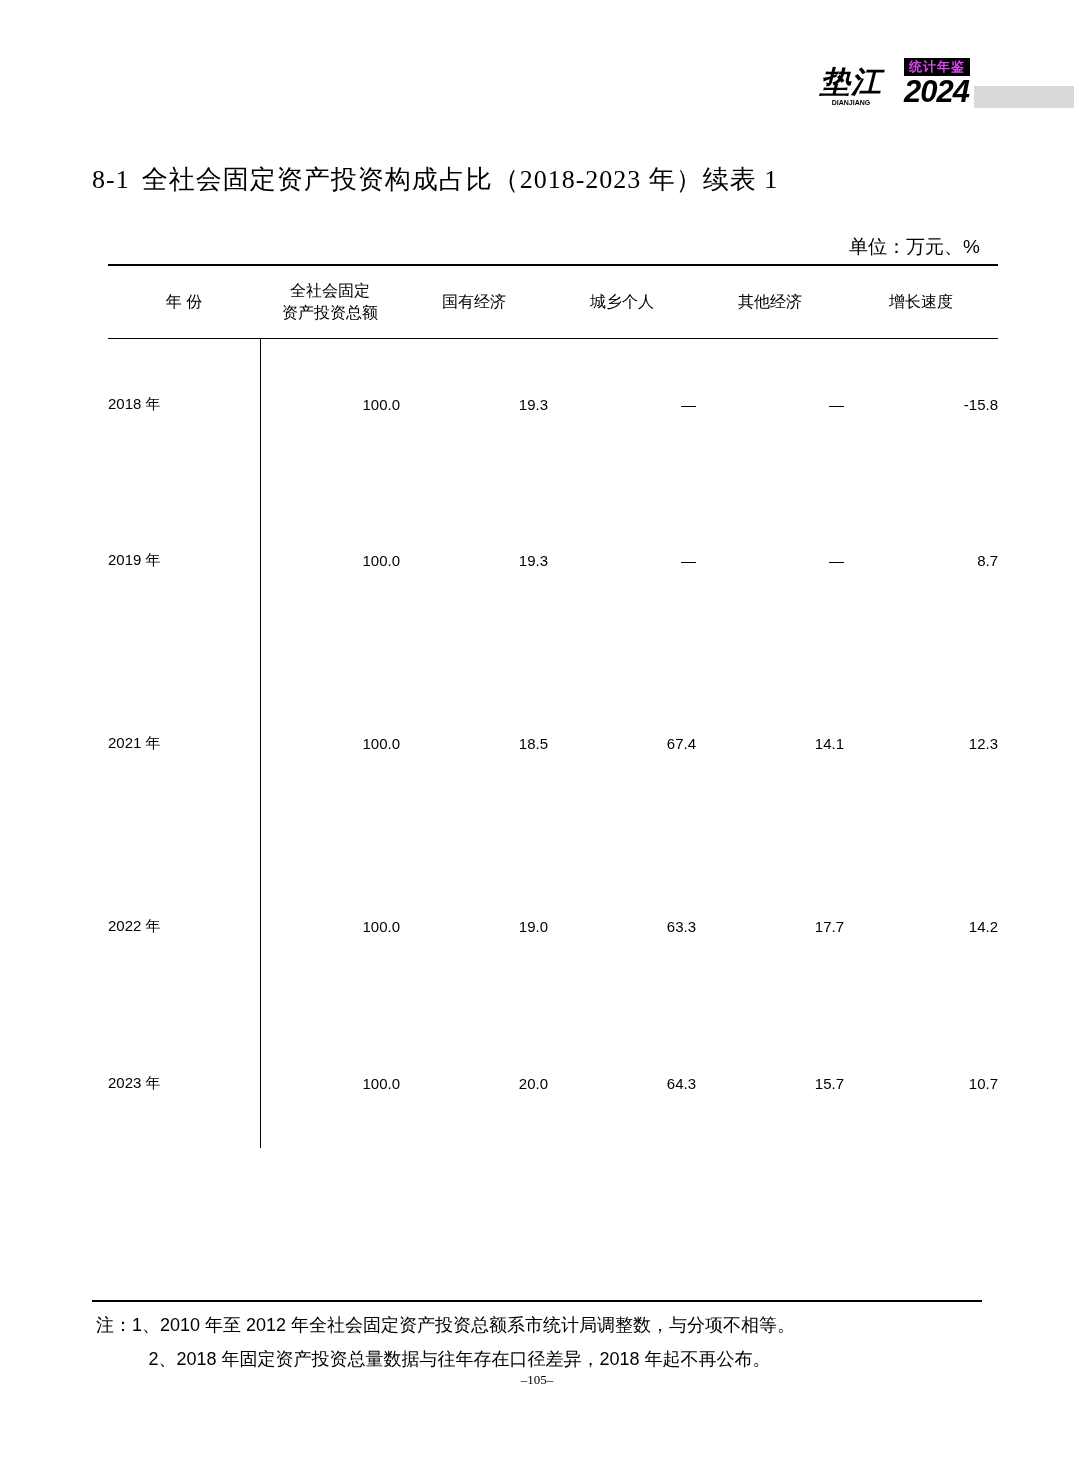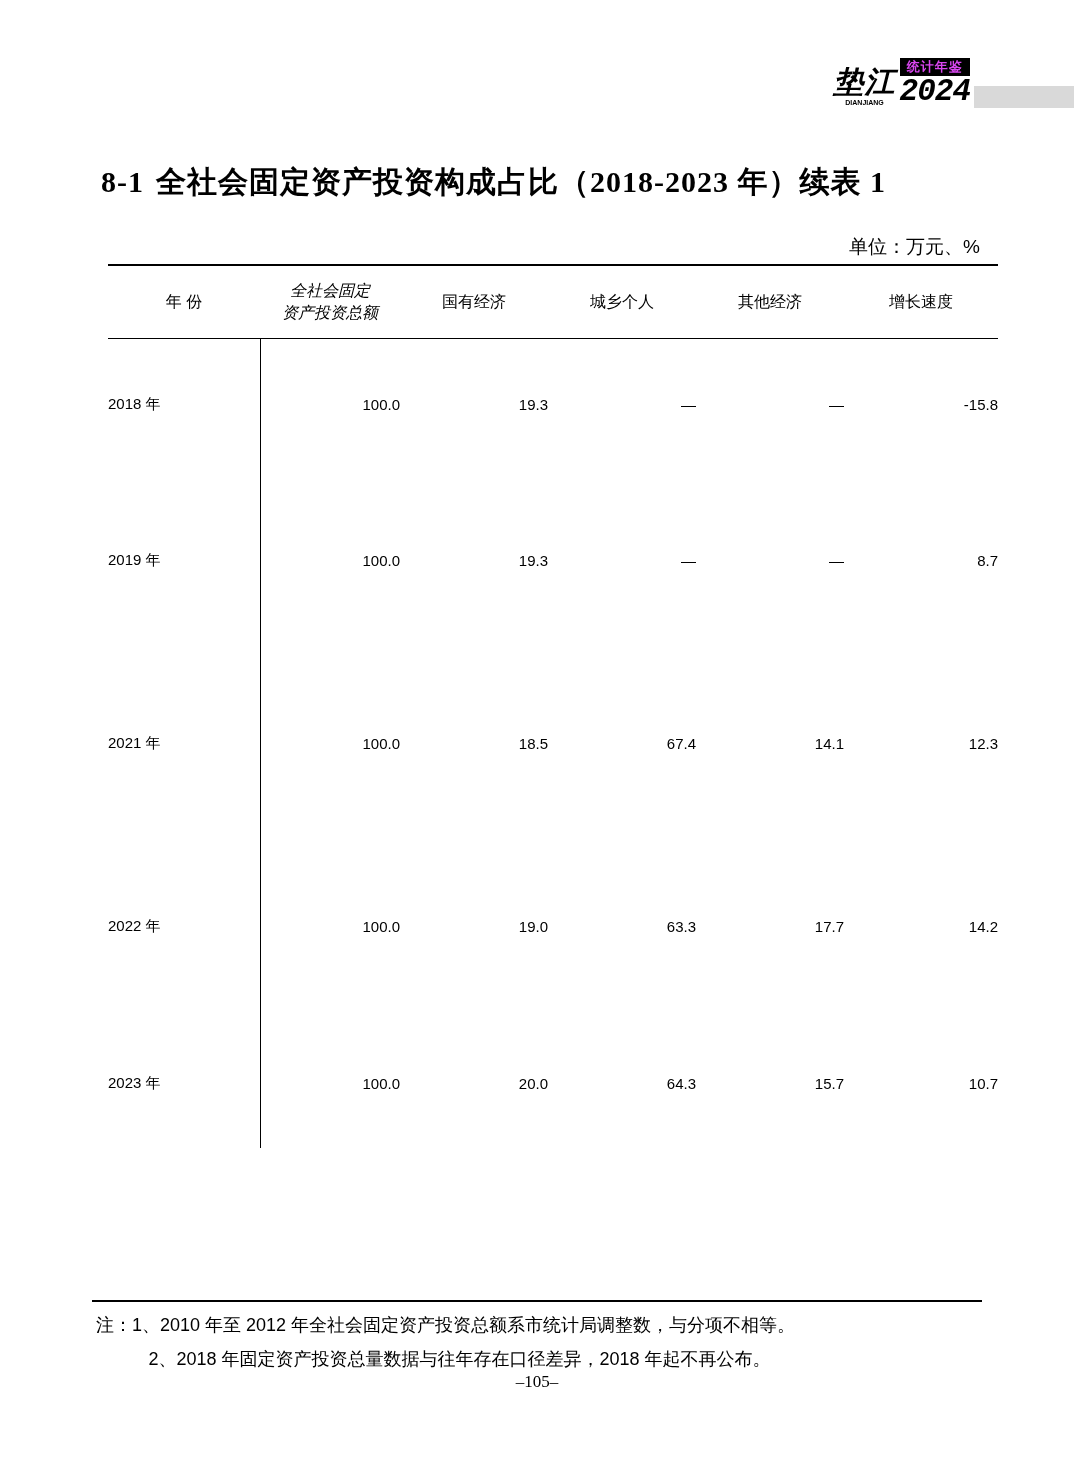--- a/index.html
+++ b/index.html
@@ -32,21 +32,21 @@
     width: 100px;
     height: 22px;
     background: #d9d9d9;
   }
   .logo-wrap {
     position: absolute;
     right: 104px;
     top: 0px;
     display: flex;
     align-items: flex-end;
-    gap: 4px;
+    gap: 22px;
   }
   .logo-cn {
     font-family: "Liberation Serif", serif;
     font-size: 30px;
     font-weight: bold;
     font-style: italic;
     letter-spacing: 1px;
     line-height: 1;
     color: #000;
   }
@@ -69,37 +69,37 @@
     background: #000;
     color: #d946ef;
     font-size: 13px;
     font-weight: bold;
     padding: 2px 5px 3px 5px;
     letter-spacing: 1px;
     line-height: 1;
     text-align: center;
   }
   .logo-year {
-    font-family: Liberation Mono, monospace;
+    font-family: Liberation Sans, sans-serif;
     font-size: 31px;
     font-weight: bold;
     font-style: italic;
     line-height: 0.95;
     letter-spacing: -1px;
     margin-top: 1px;
   }
 
   
   .title {
     position: absolute;
-    left: 101px;
+    left: 92px;
     top: 162px;
     font-family: "Liberation Serif", serif;
-    font-size: 30px;
-    font-weight: bold;
+    font-size: 26px;
+    font-weight: normal;
     letter-spacing: 1px;
     white-space: nowrap;
   }
   .title .num {
     font-family: "Liberation Serif", serif;
     margin-right: 12px;
   }
 
   
   .unit {
@@ -128,21 +128,21 @@
     height: 72px;
     font-weight: normal;
     font-size: 16px;
     vertical-align: middle;
     text-align: center;
   }
   .topline { border-top: 2px solid #000 !important; }
   .botline { border-bottom: 1px solid #000 !important; }
 
   .hdr-year   { width: 152px; }
-  .hdr-total  { width: 140px; font-style: italic; }
+  .hdr-total  { width: 140px; }
   .hdr-state  { width: 148px; }
   .hdr-indiv  { width: 148px; }
   .hdr-other  { width: 148px; }
   .hdr-growth { width: 154px; }
 
   .vline-l { border-left: 1px solid #000; }
   .vline-r { border-right: 1px solid #000; }
 
   .hdr-two-line { line-height: 1.35; }
 
@@ -177,21 +177,21 @@
     line-height: 1.9;
     font-family: "Liberation Sans", sans-serif;
   }
   .notes .n2 { margin-left: 28px; text-align: center; }
 
   .pagenum {
     position: absolute;
     width: 100%;
     text-align: center;
     top: 1372px;
-    font-size: 17px;
+    font-size: 13px;
     font-family: "Liberation Serif", serif;
   }
 </style>
 </head>
 <body>
 
 <div class="page">
 
   <div class="header">
     <div class="header-bar"></div>

